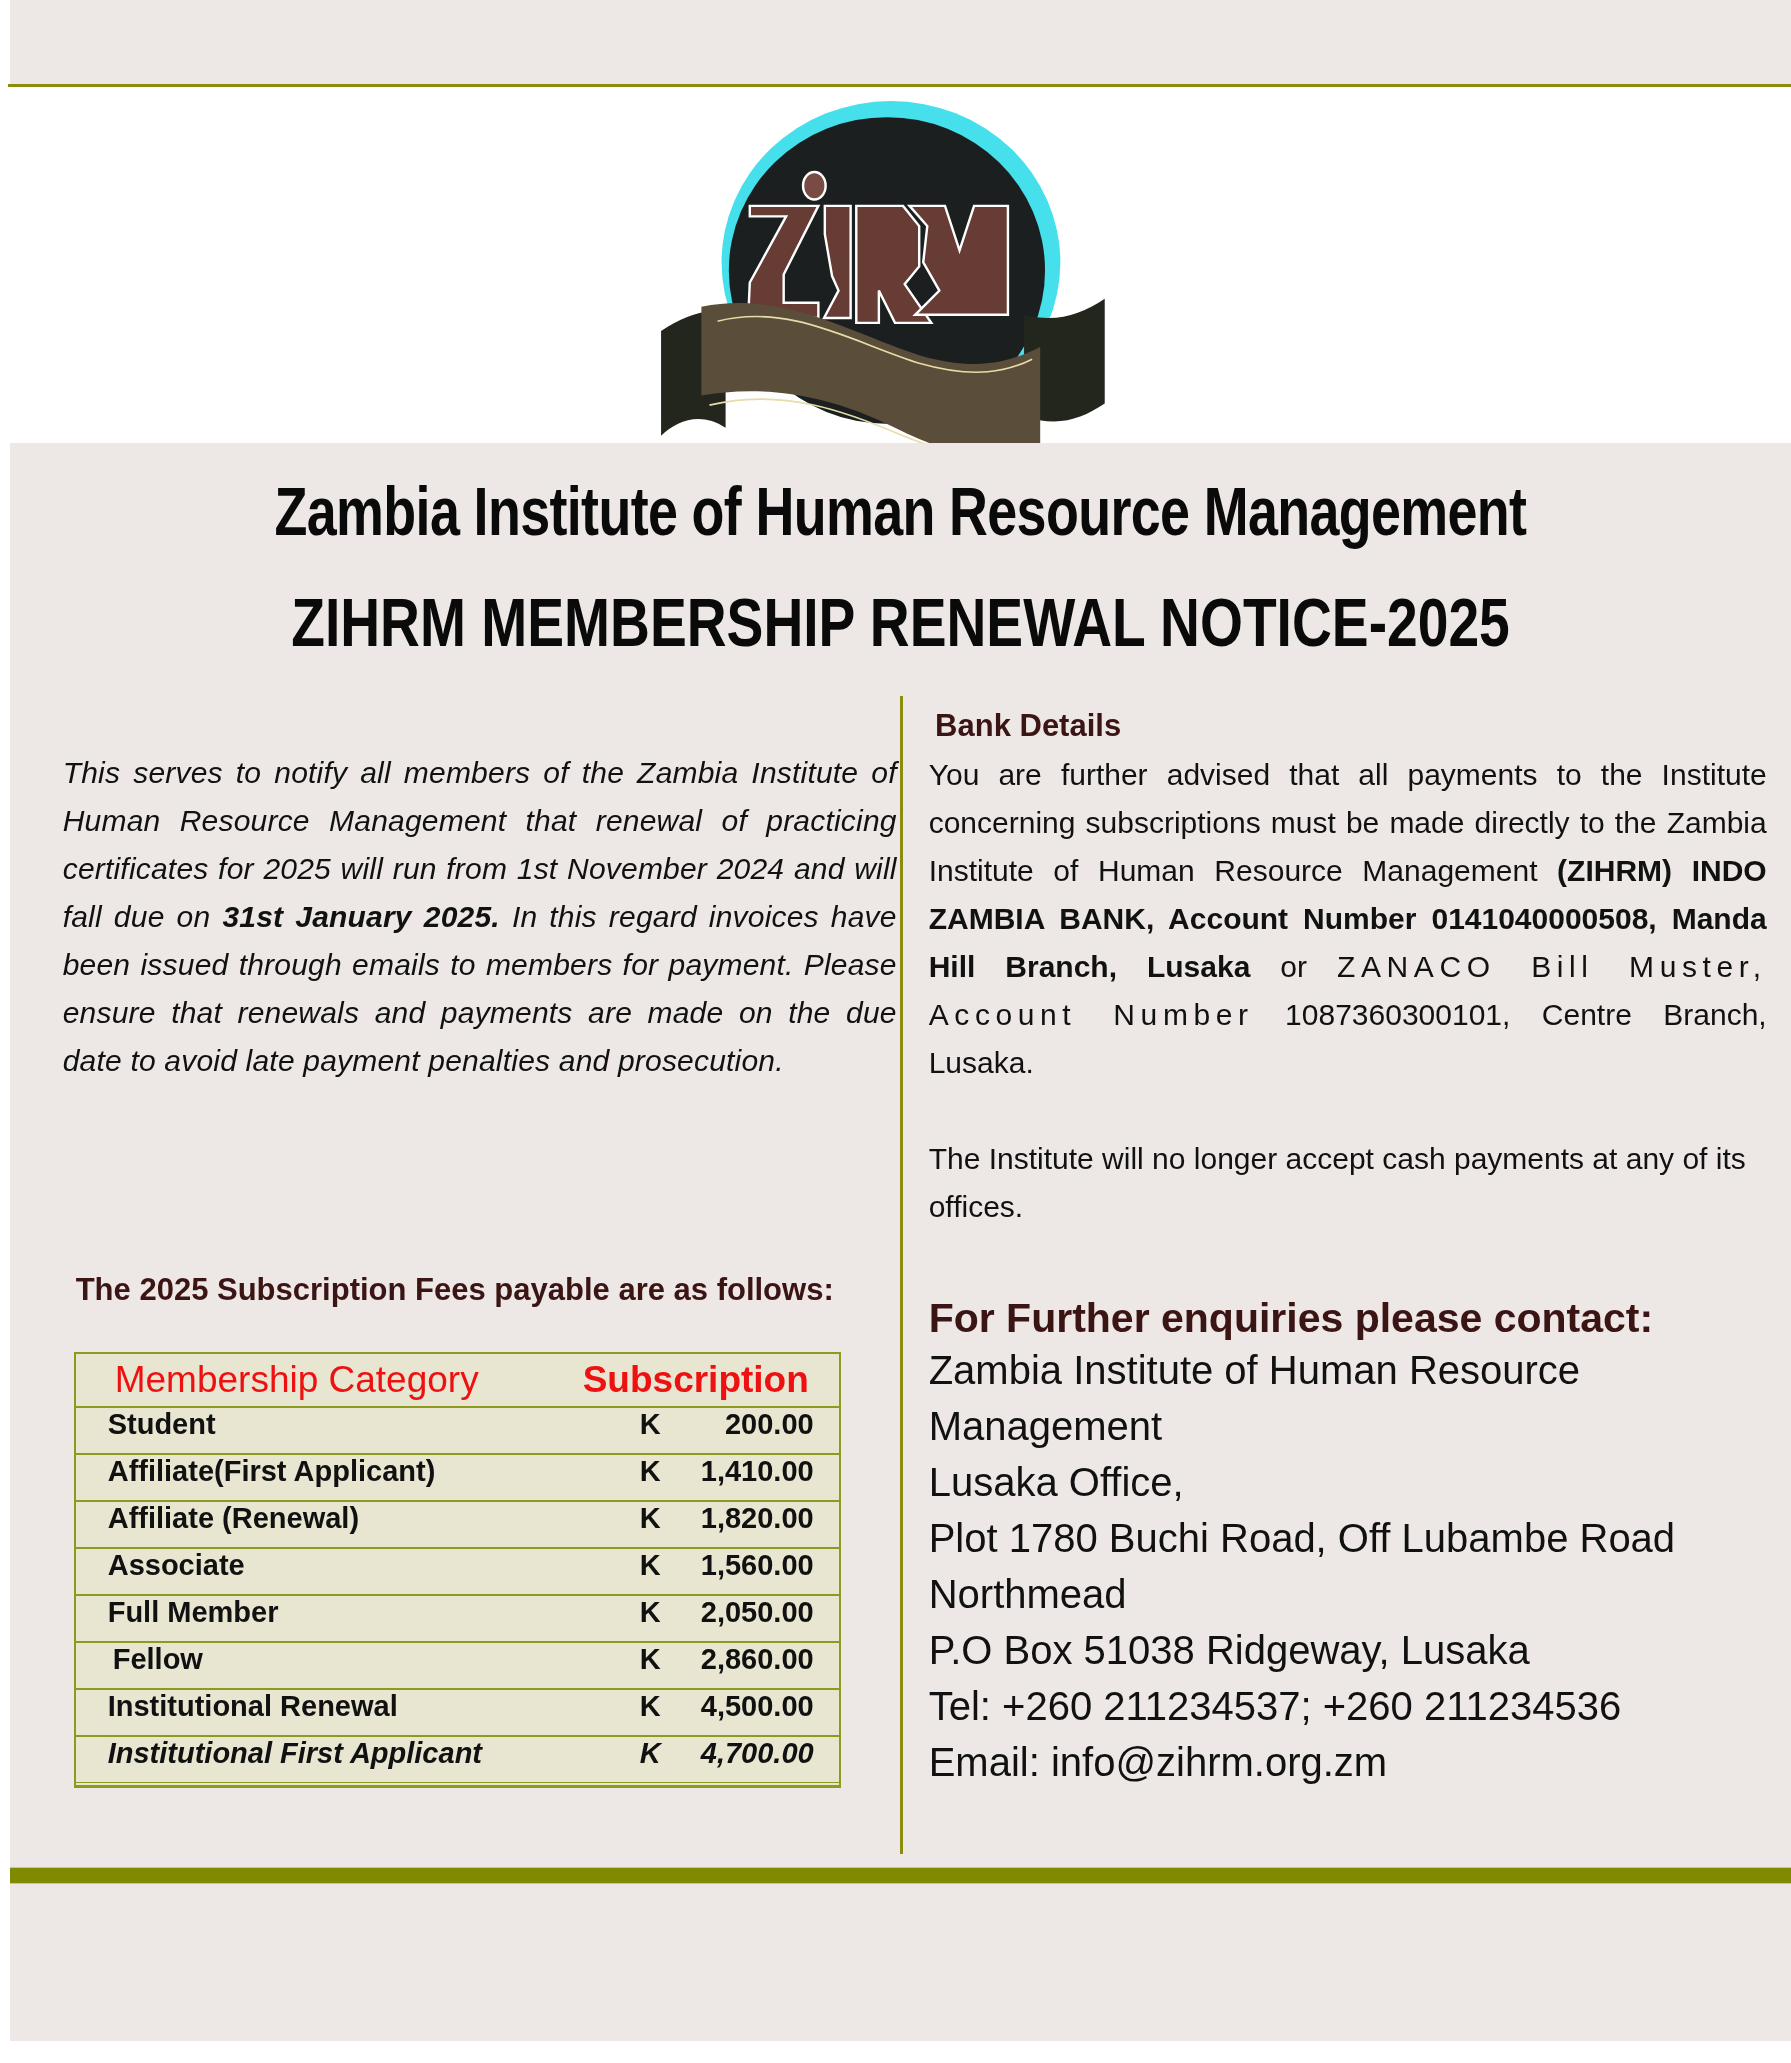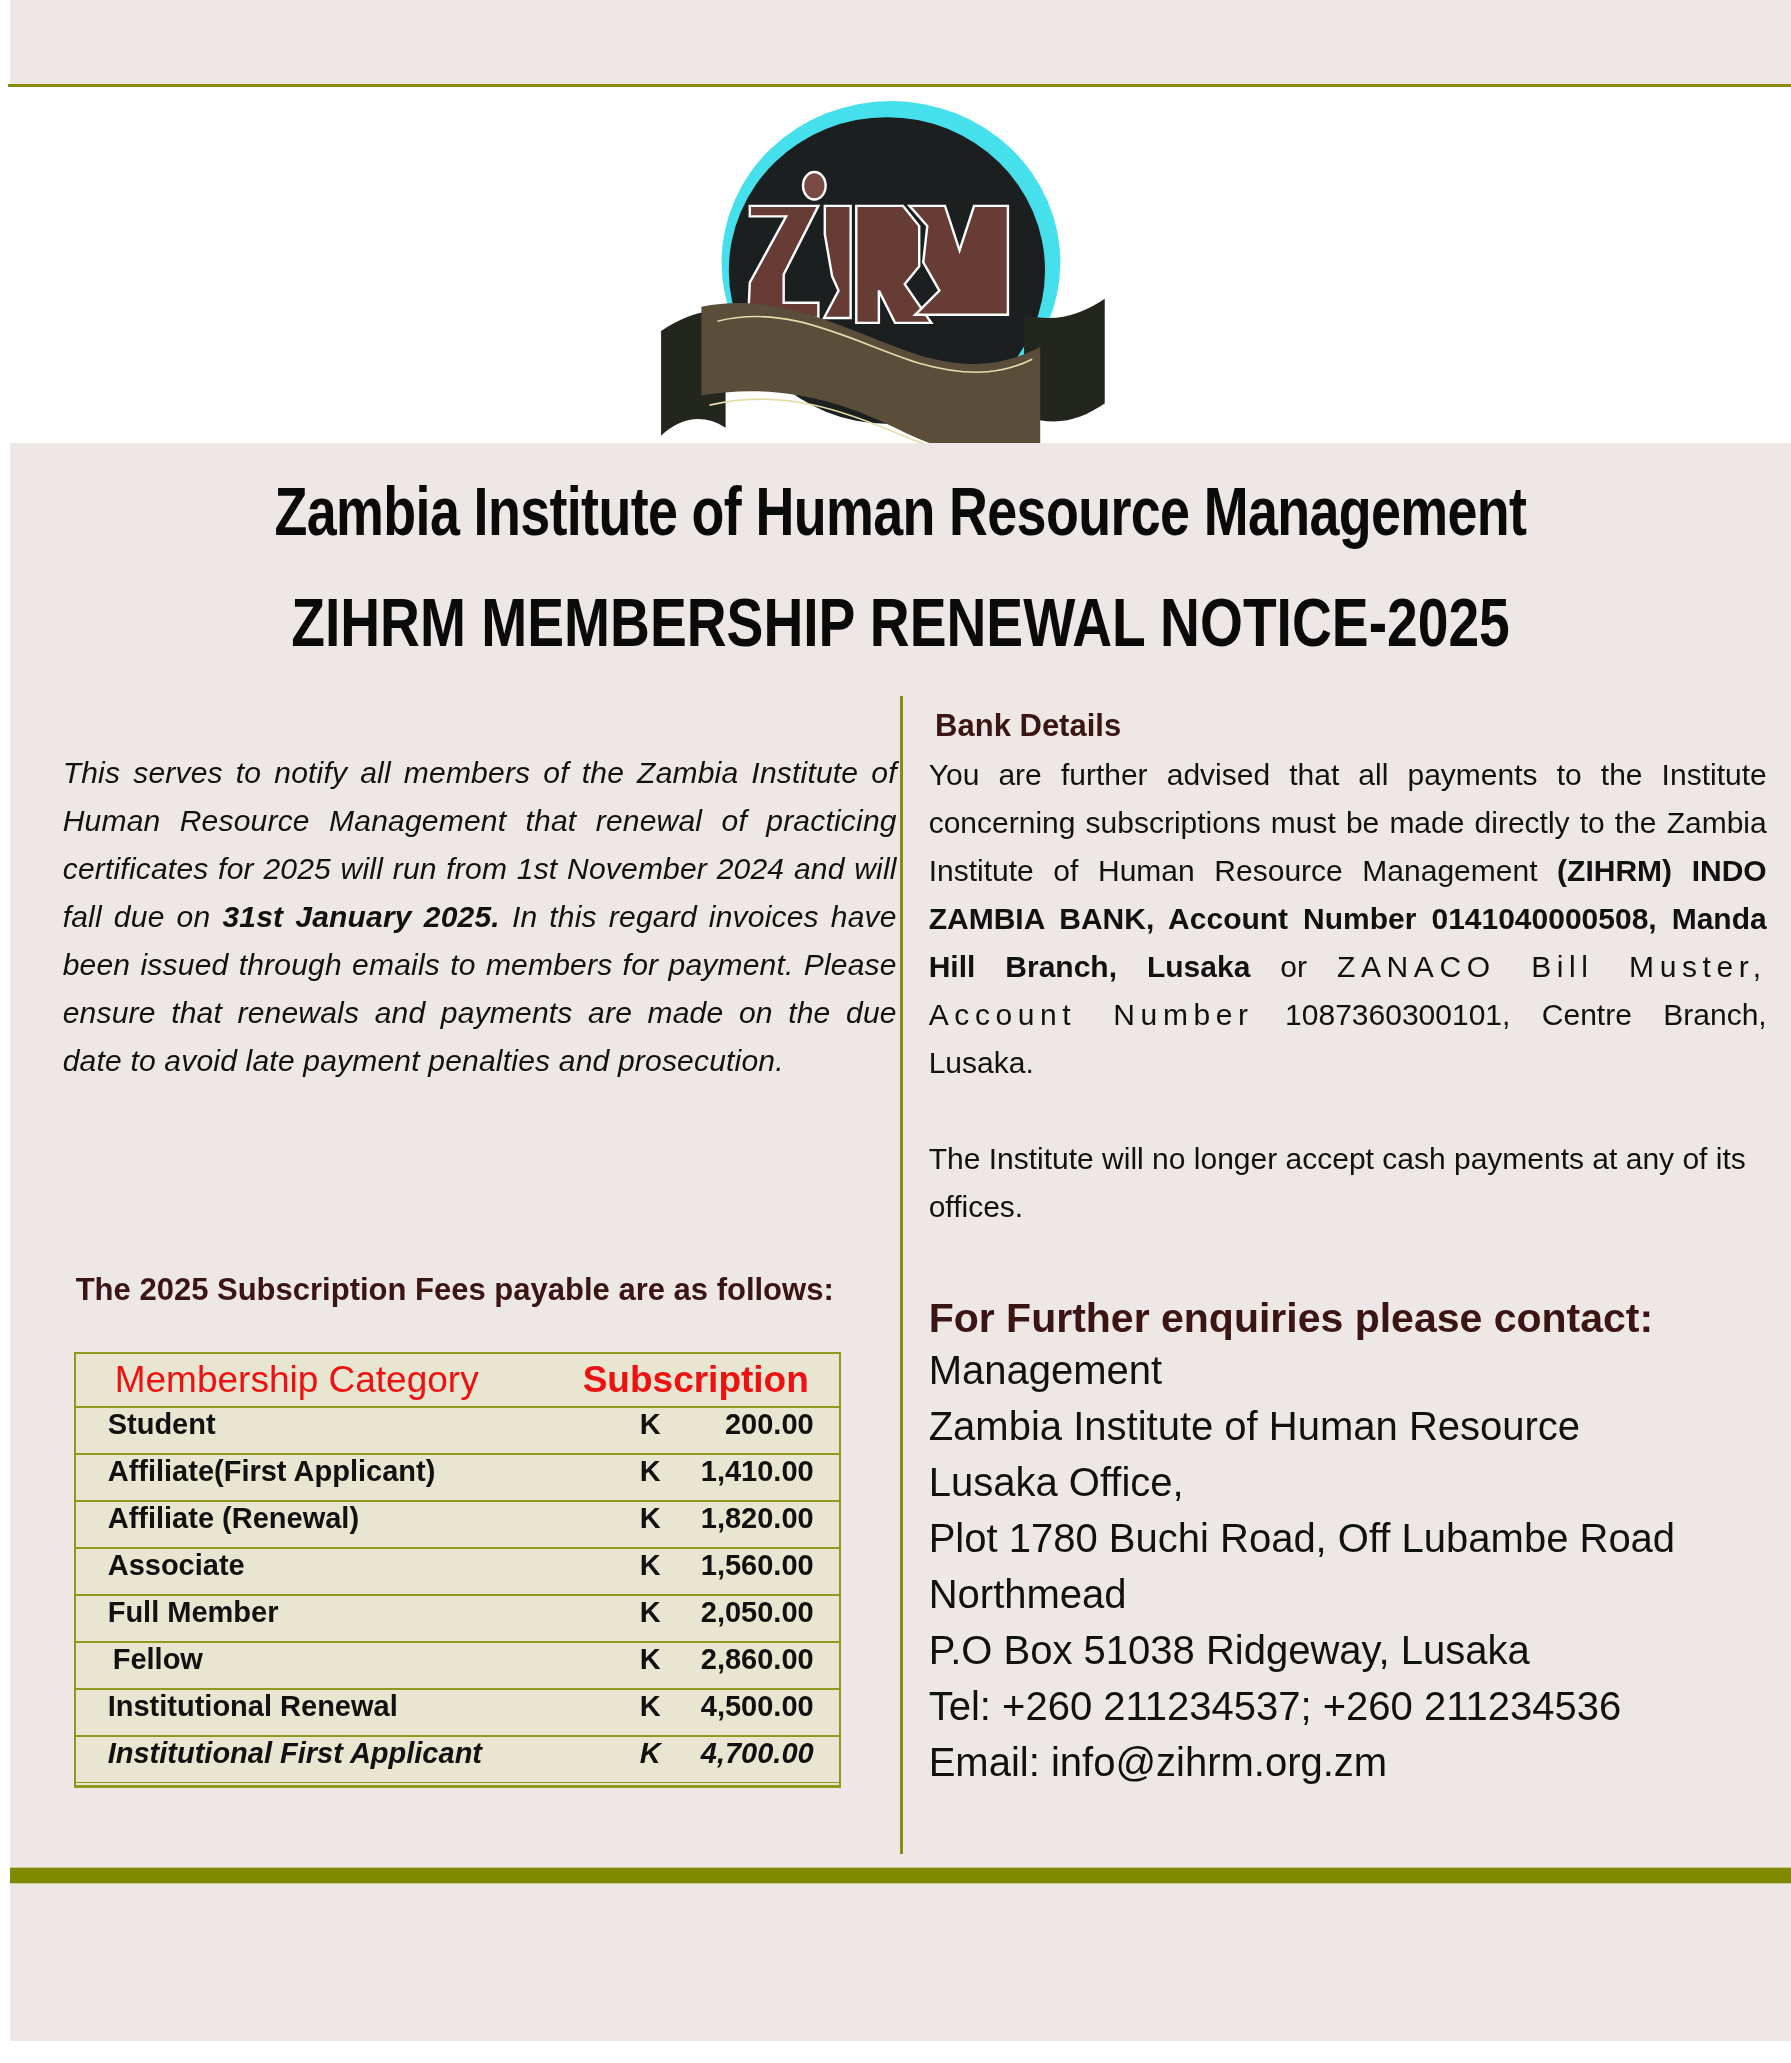--- a/index.html
+++ b/index.html
@@ -193,22 +193,22 @@
     </div>
   </div>
 
   <div class="right-col">
     <div class="bank-heading">Bank Details</div>
     <p class="bank-text" style="margin-bottom:0;"><span>You are further advised that all payments to the Institute concerning subscriptions must be made directly to the Zambia Institute of Human Resource Management </span><b>(ZIHRM) INDO ZAMBIA BANK, Account Number 0141040000508, Manda Hill Branch, Lusaka</b><span> or </span><span class="spaced">ZANACO Bill Muster, Account Number</span><span> 1087360300101, Centre Branch, Lusaka.</span></p>
     <p class="cash-text" style="margin-bottom:12px;">The Institute will no longer accept cash payments at any of its offices.</p>
 
     <div class="contact-heading">For Further enquiries please contact:</div>
     <div class="contact-lines">
+      <div>Zambia Institute of Human Resource</div>
       <div>Management</div>
-      <div>Zambia Institute of Human Resource</div>
       <div>Lusaka Office,</div>
       <div>Plot 1780 Buchi Road, Off Lubambe Road</div>
       <div>Northmead</div>
       <div>P.O Box 51038 Ridgeway, Lusaka</div>
       <div>Tel: +260 211234537; +260 211234536</div>
       <div>Email: info@zihrm.org.zm</div>
     </div>
   </div>
 
   <div class="rule-bottom"></div>

